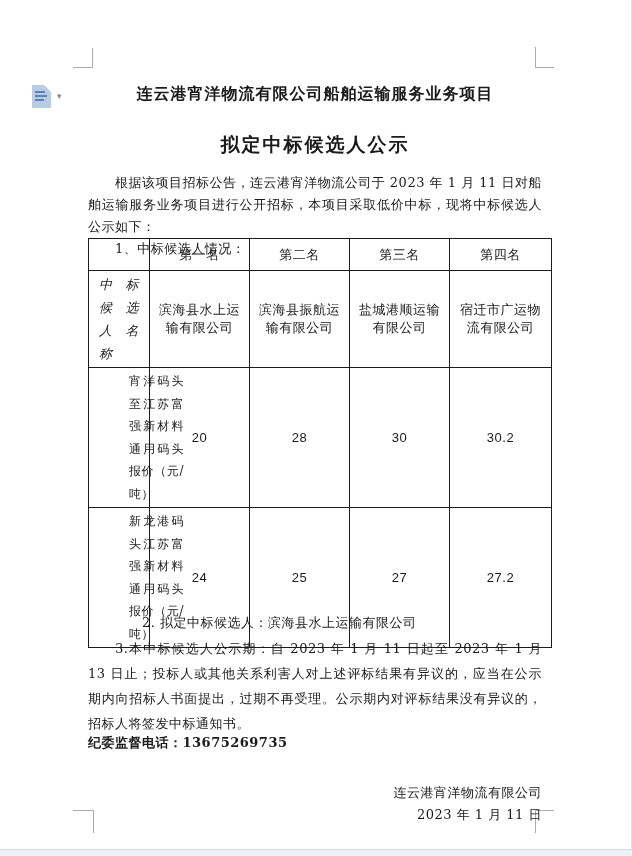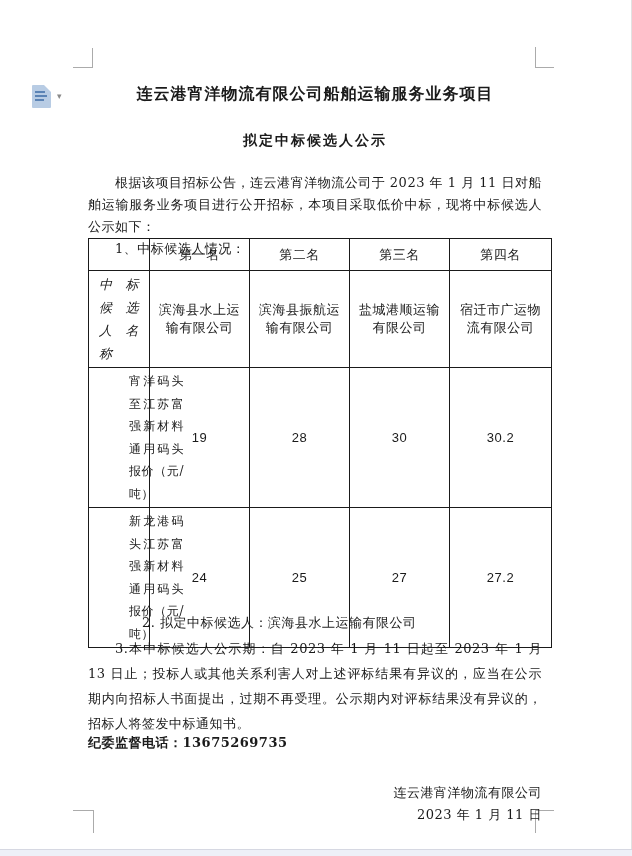--- a/index.html
+++ b/index.html
@@ -24,21 +24,21 @@
 
   
   .crop{position:absolute;}
   .crop-tl{left:73px;top:48px;width:19px;height:19px;border-right:1px solid #ababab;border-bottom:1px solid #ababab;}
   .crop-tr{left:535px;top:47px;width:18px;height:20px;border-left:1px solid #ababab;border-bottom:1px solid #ababab;}
   .crop-bl{left:73px;top:810px;width:20px;height:22px;border-right:1px solid #ababab;border-top:1px solid #ababab;}
   .crop-br{left:535px;top:810px;width:18px;height:22px;border-left:1px solid #ababab;border-top:1px solid #ababab;}
 
   .content{position:absolute;left:88px;width:454px;}
   .title{top:84px;text-align:center;font-size:16px;font-weight:bold;letter-spacing:1px;}
-  .subtitle{top:132px;text-align:center;font-size:14px;font-weight:bold;letter-spacing:2px;}
+  .subtitle{top:132px;text-align:center;font-size:19px;font-weight:bold;letter-spacing:2px;}
   .intro{top:172px;font-size:13px;line-height:22px;letter-spacing:0.5px;text-align:justify;}
   .intro p{margin:0;}
   .indent2{text-indent:27px;}
 
   table.bid{position:absolute;left:88px;top:238px;width:454px;border-collapse:collapse;table-layout:fixed;font-size:13px;}
   table.bid td{border:1px solid #1a1a1a;text-align:center;vertical-align:middle;padding:2px 4px;letter-spacing:0.5px;}
   td.vtop{vertical-align:top;padding-top:8px;}
   .col0{width:52px;} .col1{width:91px;} .col2{width:91px;} .col3{width:91px;} .col4{width:93px;}
   tr.r1{height:32px;} tr.r2{height:70px;} tr.r3{height:136px;} tr.r4{height:133px;}
   .lbl{margin:0 auto;text-align:justify;}
@@ -97,21 +97,21 @@
           </td>
       <td class="vtop">滨海县水上运输有限公司</td>
       <td>滨海县振航运输有限公司</td>
       <td>盐城港顺运输有限公司</td>
       <td>宿迁市广运物流有限公司</td>
     </tr>
     <tr class="r3">
       <td>
             <div class="lbl lbl-price">宵洋码头至江苏富强新材料通用码头报价（元/吨）</div>
           </td>
-      <td class="num">19</td>
+      <td class="num">20</td>
       <td class="num">28</td>
       <td class="num">30</td>
       <td class="num">30.2</td>
     </tr>
     <tr class="r4">
       <td>
             <div class="lbl lbl-price">新龙港码头江苏富强新材料通用码头报价（元/吨）</div>
           </td>
       <td class="num">24</td>
       <td class="num">25</td>

